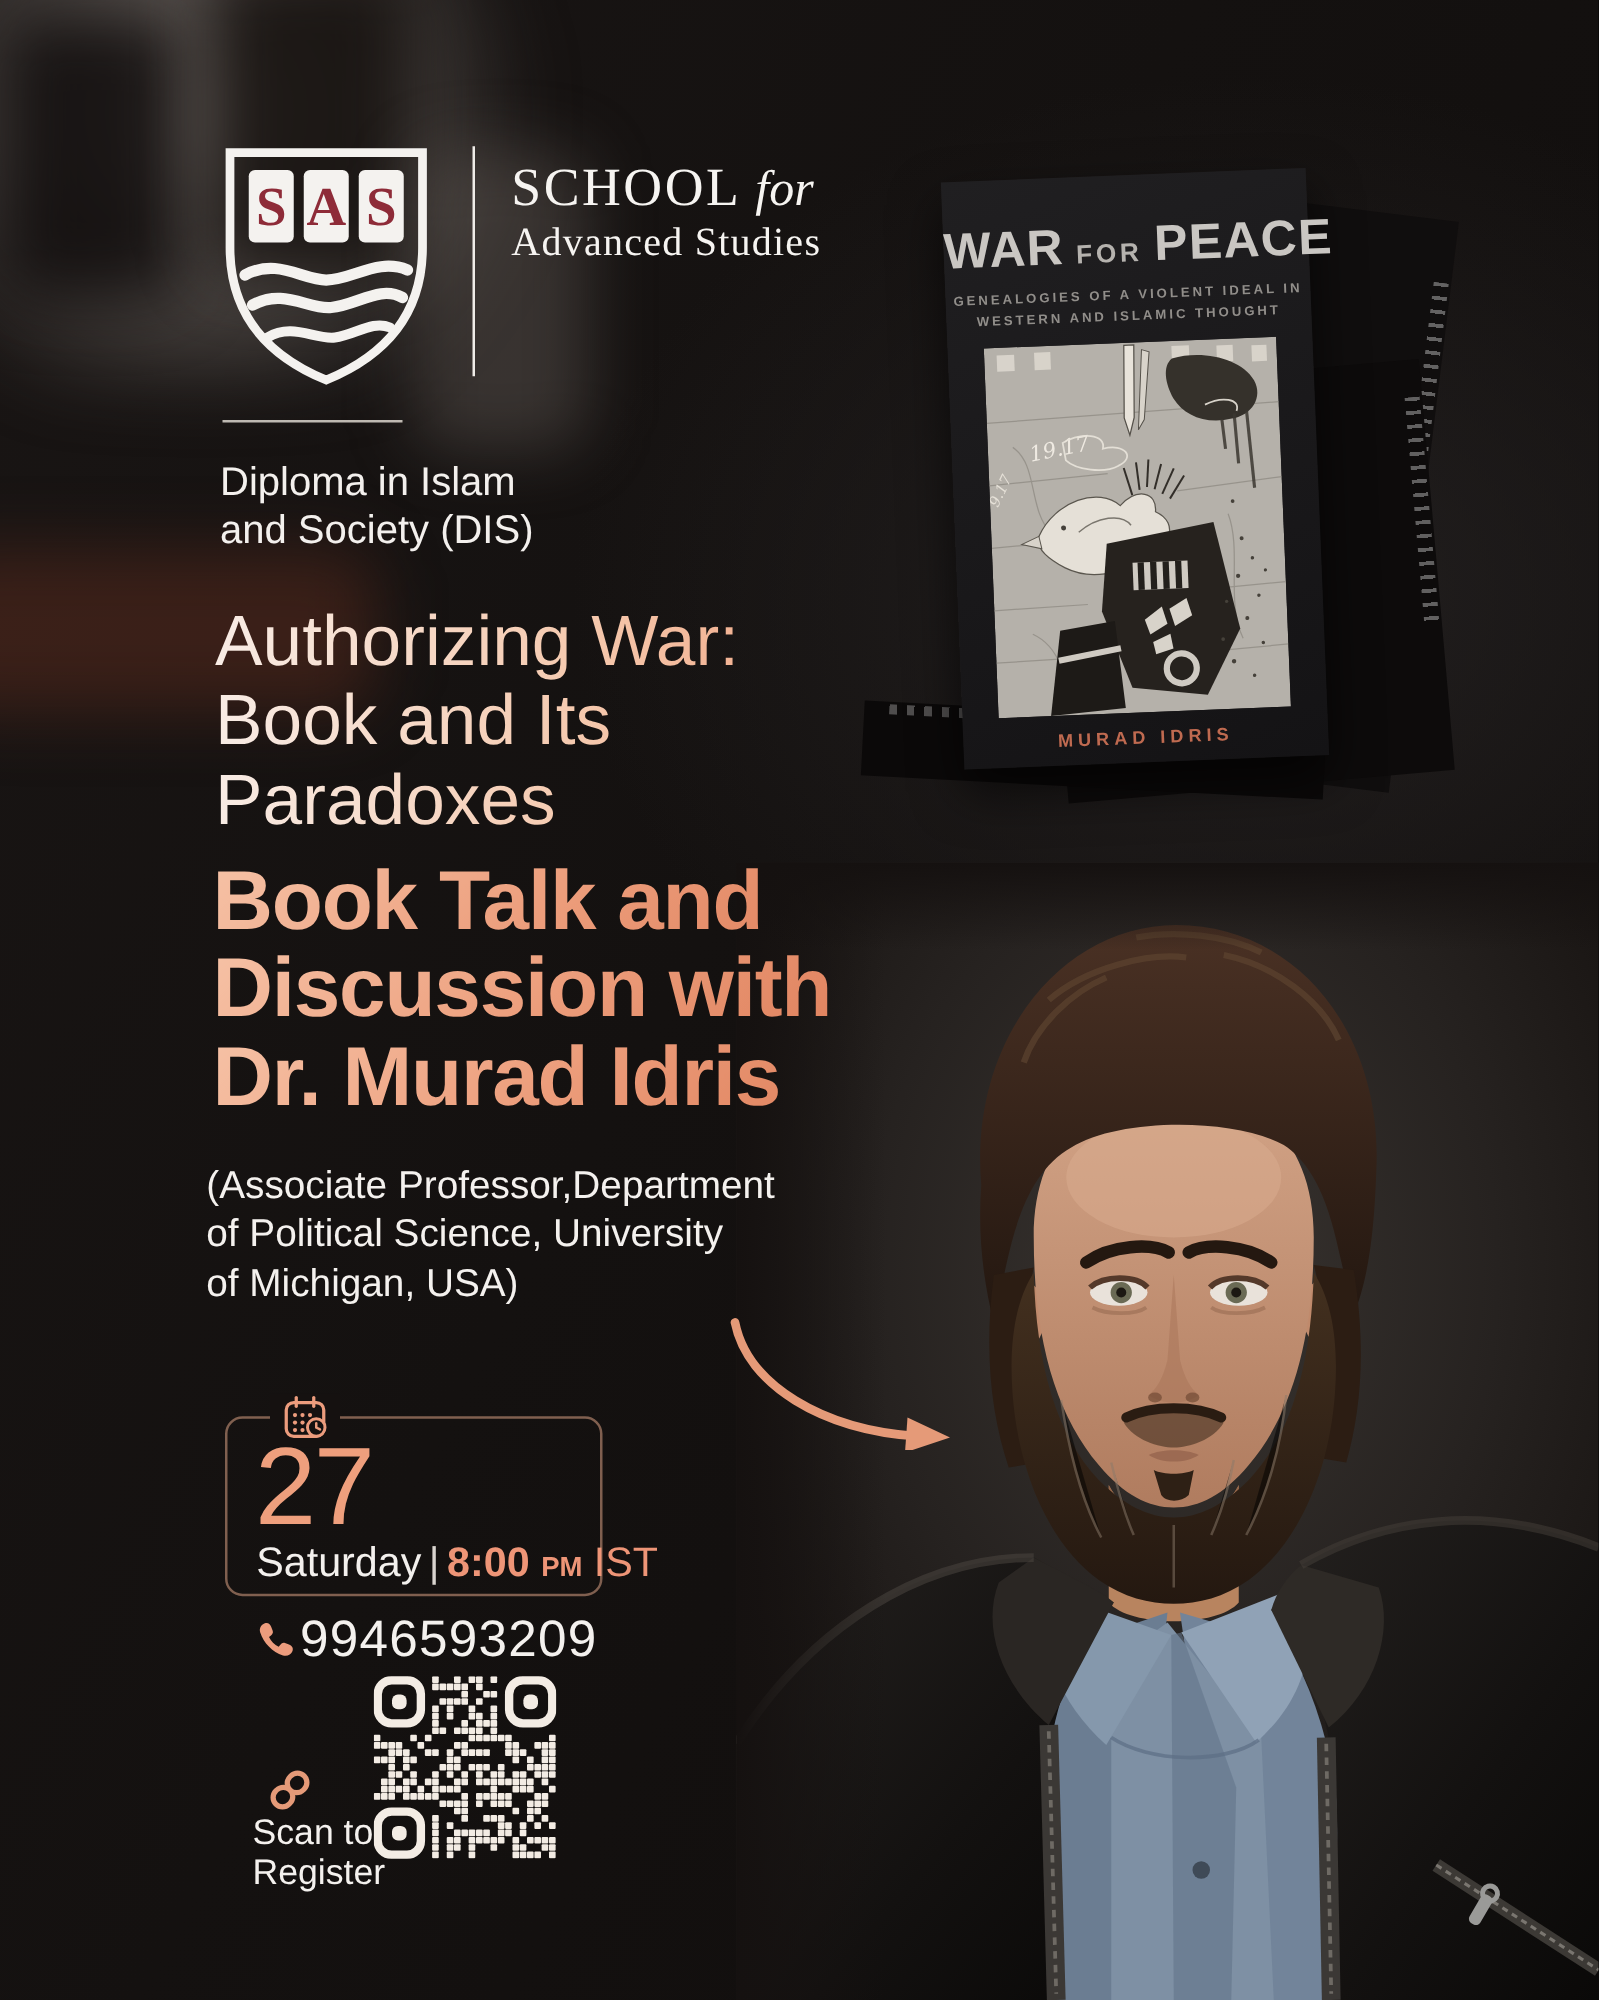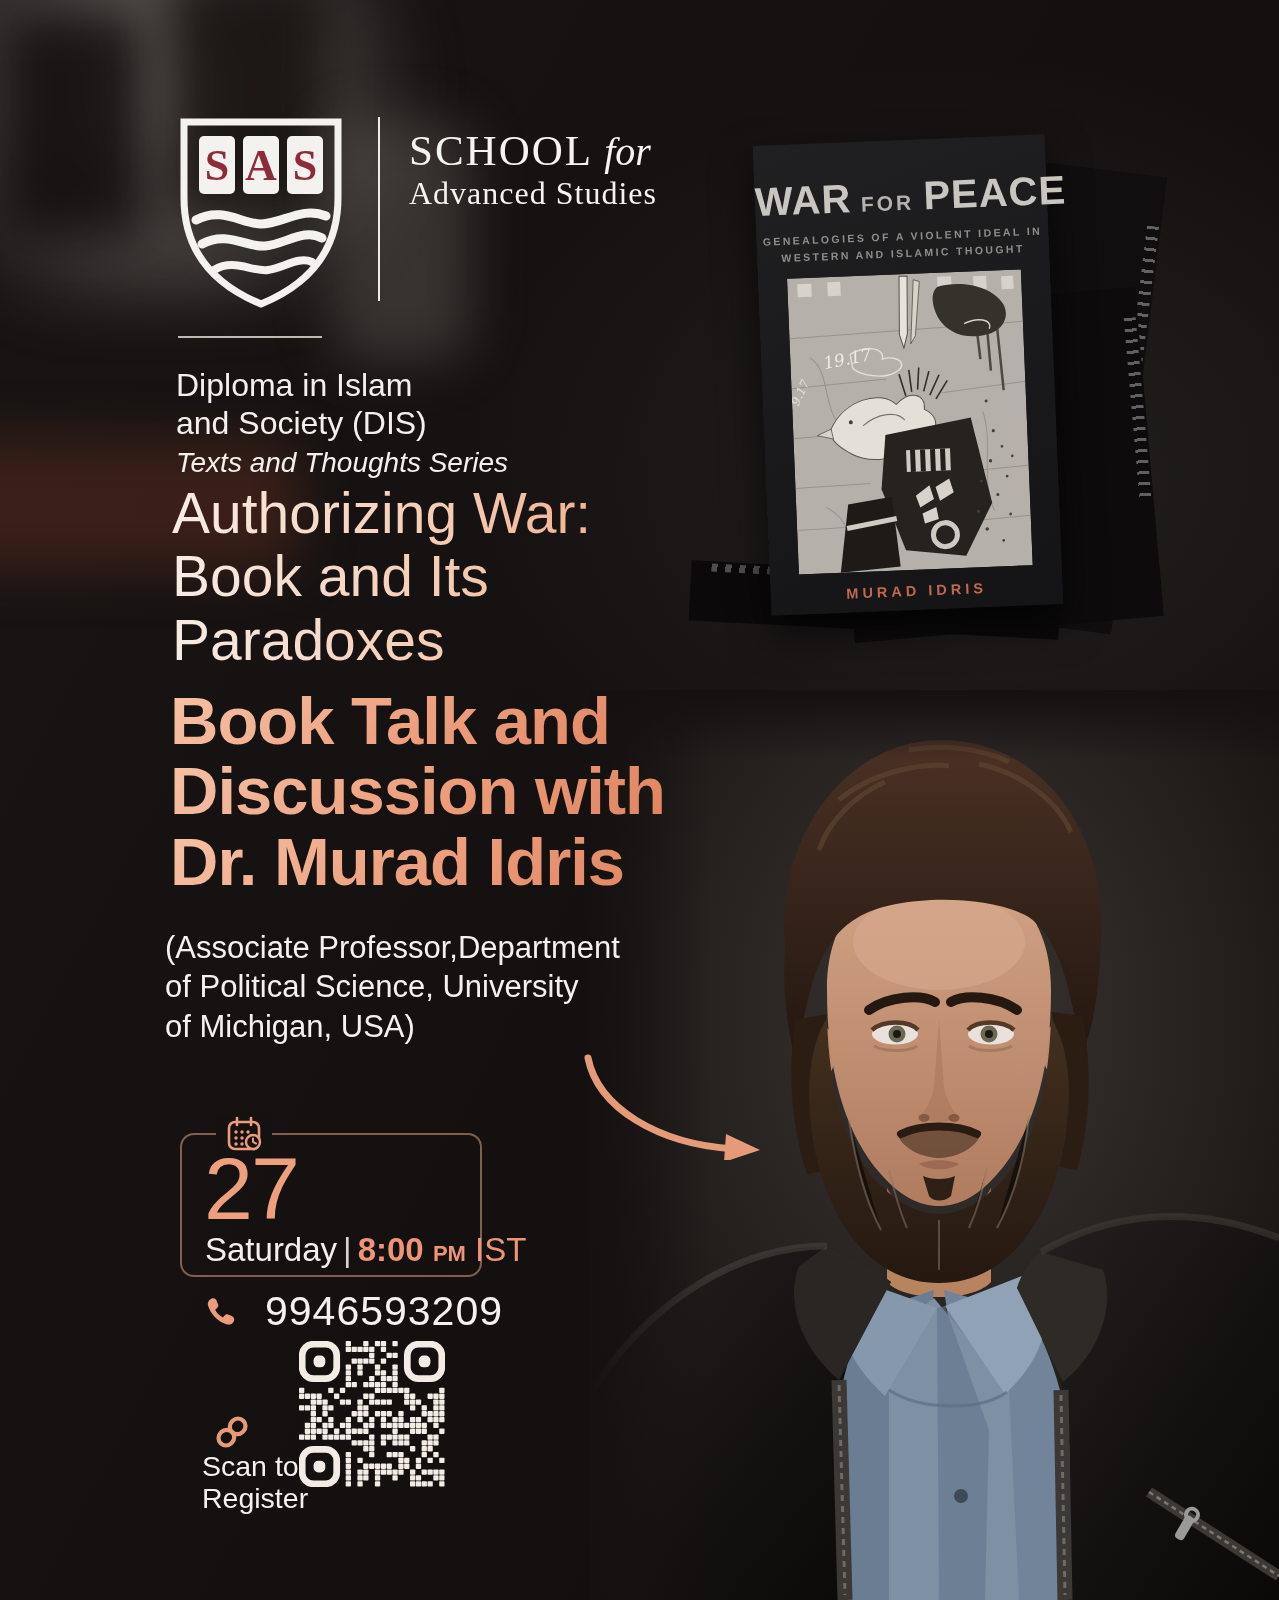--- a/index.html
+++ b/index.html
@@ -54,21 +54,21 @@
   .ec-year{font-size:46px;font-weight:300;}
   .ec-month{font-size:38px;font-weight:300;margin-top:2px;}
   .ec-bottom{position:absolute;left:23px;top:96px;font-size:33px;white-space:nowrap;}
   .ec-weekday{color:#f3f0ed;font-weight:300;}
   .ec-sep{color:#d9d4cf;font-weight:300;padding:0 6px;}
   .ec-time{color:#ee9577;font-weight:700;}
   .ec-mer{color:#ee9577;font-size:22px;font-weight:600;}
   .ec-tz{color:#ee9577;font-weight:500;}
 
   
-  .phone-row{position:absolute;left:204px;top:1288px;display:flex;align-items:center;gap:29px;}
+  .phone-row{position:absolute;left:204px;top:1288px;display:flex;align-items:center;gap:4px;}
   .phone-num{font-size:41px;font-weight:300;letter-spacing:1px;color:#f4f1ee;}
 
   
   .link-wrap{position:absolute;left:212px;top:1412px;}
   .scan-text{position:absolute;left:202px;top:1450px;font-size:28.5px;line-height:1.13;color:#f4f1ee;}
   .qr{position:absolute;left:299px;top:1341px;}
 
   
   .book-stack{position:absolute;left:630px;top:100px;width:560px;height:580px;}
   .book-back{position:absolute;background:#121011;}
@@ -355,21 +355,20 @@
   <div class="logo-divider"></div>
   <div class="wordmark">
     <div class="wm-caps"><span>SCHOOL</span> <span class="wm-for">for</span></div>
     <div class="wm-sub">Advanced Studies</div>
   </div>
 
   <div class="sep-line"></div>
   <div class="program">
     <div>Diploma in Islam</div>
     <div>and Society (DIS)</div>
-    <div class="series">Texts and Thoughts Series</div>
   </div>
 
   <div class="headline">
     <div>Authorizing War:</div>
     <div>Book and Its</div>
     <div>Paradoxes</div>
   </div>
   <div class="subhead">
     <div>Book Talk and</div>
     <div>Discussion with</div>

